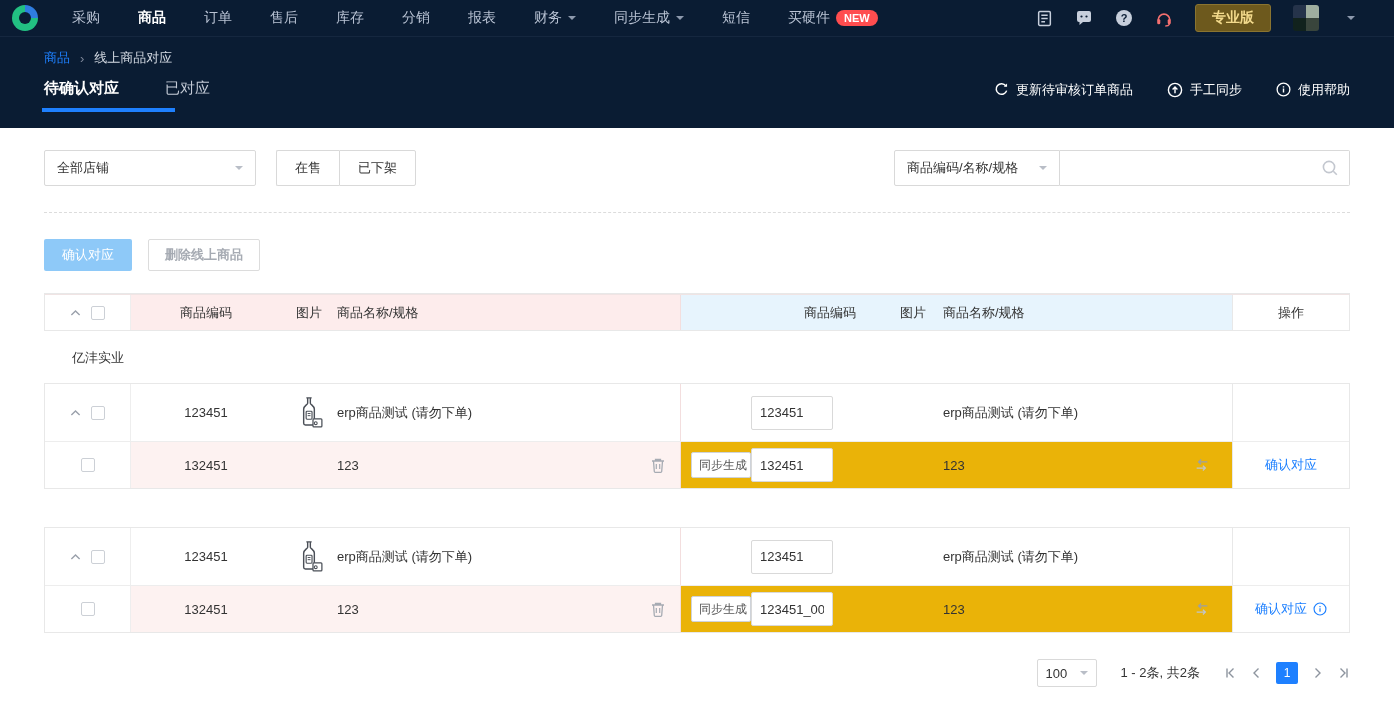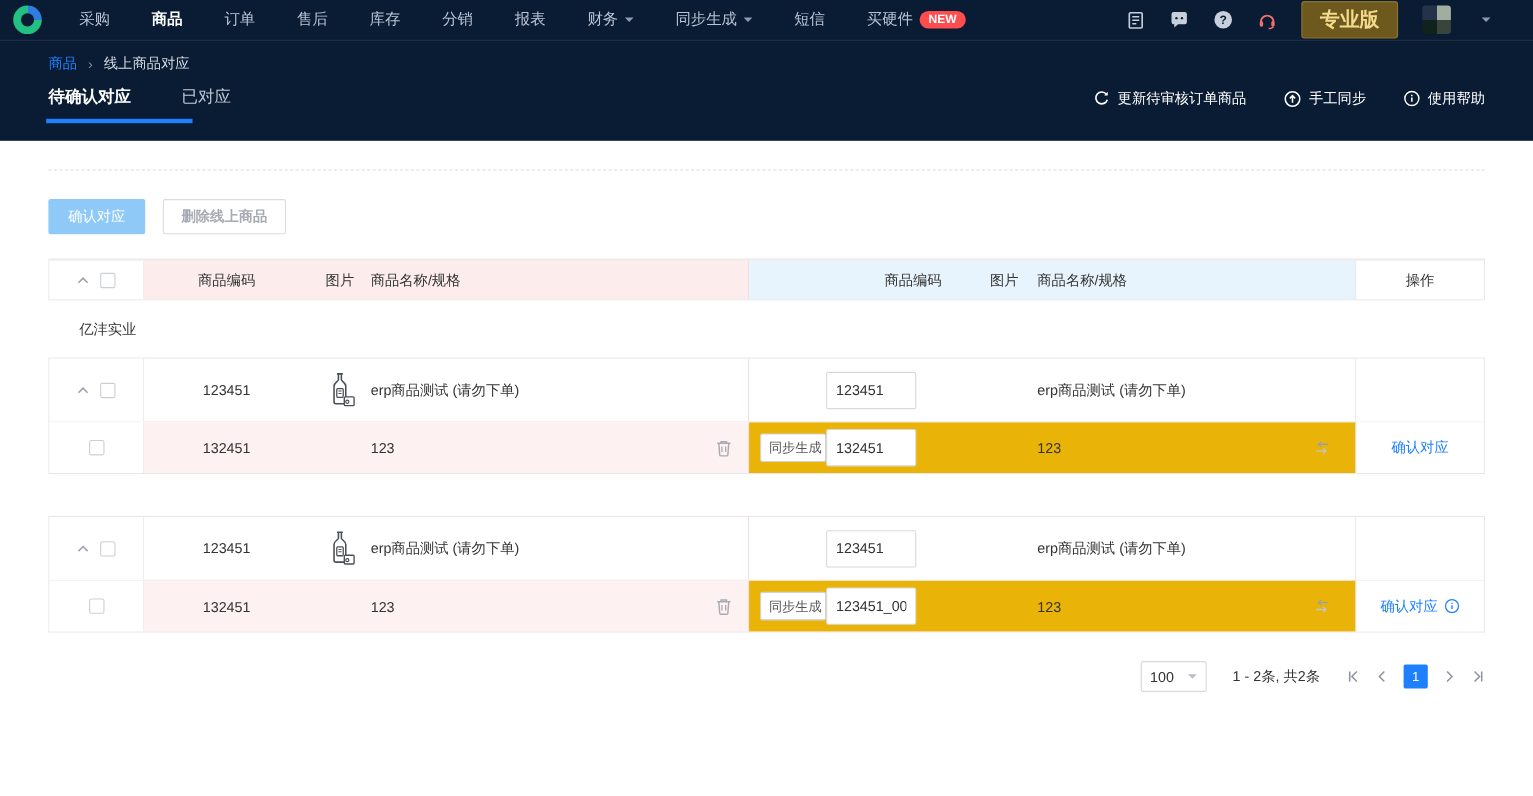--- a/index.html
+++ b/index.html
@@ -16,21 +16,21 @@
           border-radius:50%; background:#0a1c33; }
   .nav-item { display:flex; align-items:center; color:#b9c3d4; font-size:14px;
           margin-right:38px; cursor:pointer; white-space:nowrap; }
   .nav-item.active { color:#fff; font-weight:bold; }
   .caret-dn { width:0; height:0; border:4px solid transparent; border-top-color:#8d99ad;
           margin:4px 0 0 6px; }
   .badge-new { background:#ff4d4f; color:#fff; font-size:11px; font-weight:bold;
           border-radius:9px; padding:2px 8px; margin-left:6px; }
   .nav-right { margin-left:auto; display:flex; align-items:center; gap:22px; }
   .nav-ic { width:18px; height:18px; display:flex; align-items:center; justify-content:center; cursor:pointer; }
-  .pro-btn { background:#6d591d; color:#f3da8c; font-size:18px; font-weight:bold;
+  .pro-btn { background:#6d591d; color:#f3da8c; font-size:14px; font-weight:bold;
           padding:4px 16px; border-radius:3px; border:1px solid #8a7430; cursor:pointer; }
   .avatar { width:26px; height:26px; border-radius:3px;
           background:conic-gradient(#9fae9f 0 90deg,#39453c 90deg 180deg,#11221d 180deg 270deg,#25334a 270deg); }
 
   
   .subhead { height:91px; background:#0a1c33; padding:12px 44px 0; position:relative; }
   .crumbs { display:flex; align-items:center; gap:10px; font-size:13px; }
   .crumb-root { color:#1e80ff; cursor:pointer; }
   .crumb-sep { color:#7d8799; }
   .crumb-cur { color:#d4dae3; }
@@ -225,20 +225,45 @@
             </svg>
         </span>
         <span>使用帮助</span>
       </div>
     </div>
   </div>
 </div>
 
 <main class="content">
 
+  <div class="filter-row">
+    <div class="sel sel-shop">
+      <span>全部店铺</span>
+      <span class="caret-dn"></span>
+    </div>
+    <div class="btn-group">
+      <button class="bg-btn">在售</button>
+      <button class="bg-btn">已下架</button>
+    </div>
+    <div class="search-area">
+      <div class="sel sel-type">
+        <span>商品编码/名称/规格</span>
+        <span class="caret-dn"></span>
+      </div>
+      <div class="search-box">
+        <input value="" style="">
+        <span class="search-ic">
+          <svg width="18" height="18" viewBox="0 0 18 18">
+              <circle cx="8" cy="8" r="5.6" stroke="#c3c7cf" stroke-width="1.6" fill="none"></circle>
+              <path d="M12.3 12.3l3.5 3.5" stroke="#c3c7cf" stroke-width="1.6"></path>
+            </svg>
+        </span>
+      </div>
+    </div>
+  </div>
 
   <div class="dashed"></div>
 
   <div class="toolbar">
     <button class="btn-confirm">确认对应</button>
     <button class="btn-delete">删除线上商品</button>
   </div>
 
   <div class="thead">
     <div class="trow h2">

